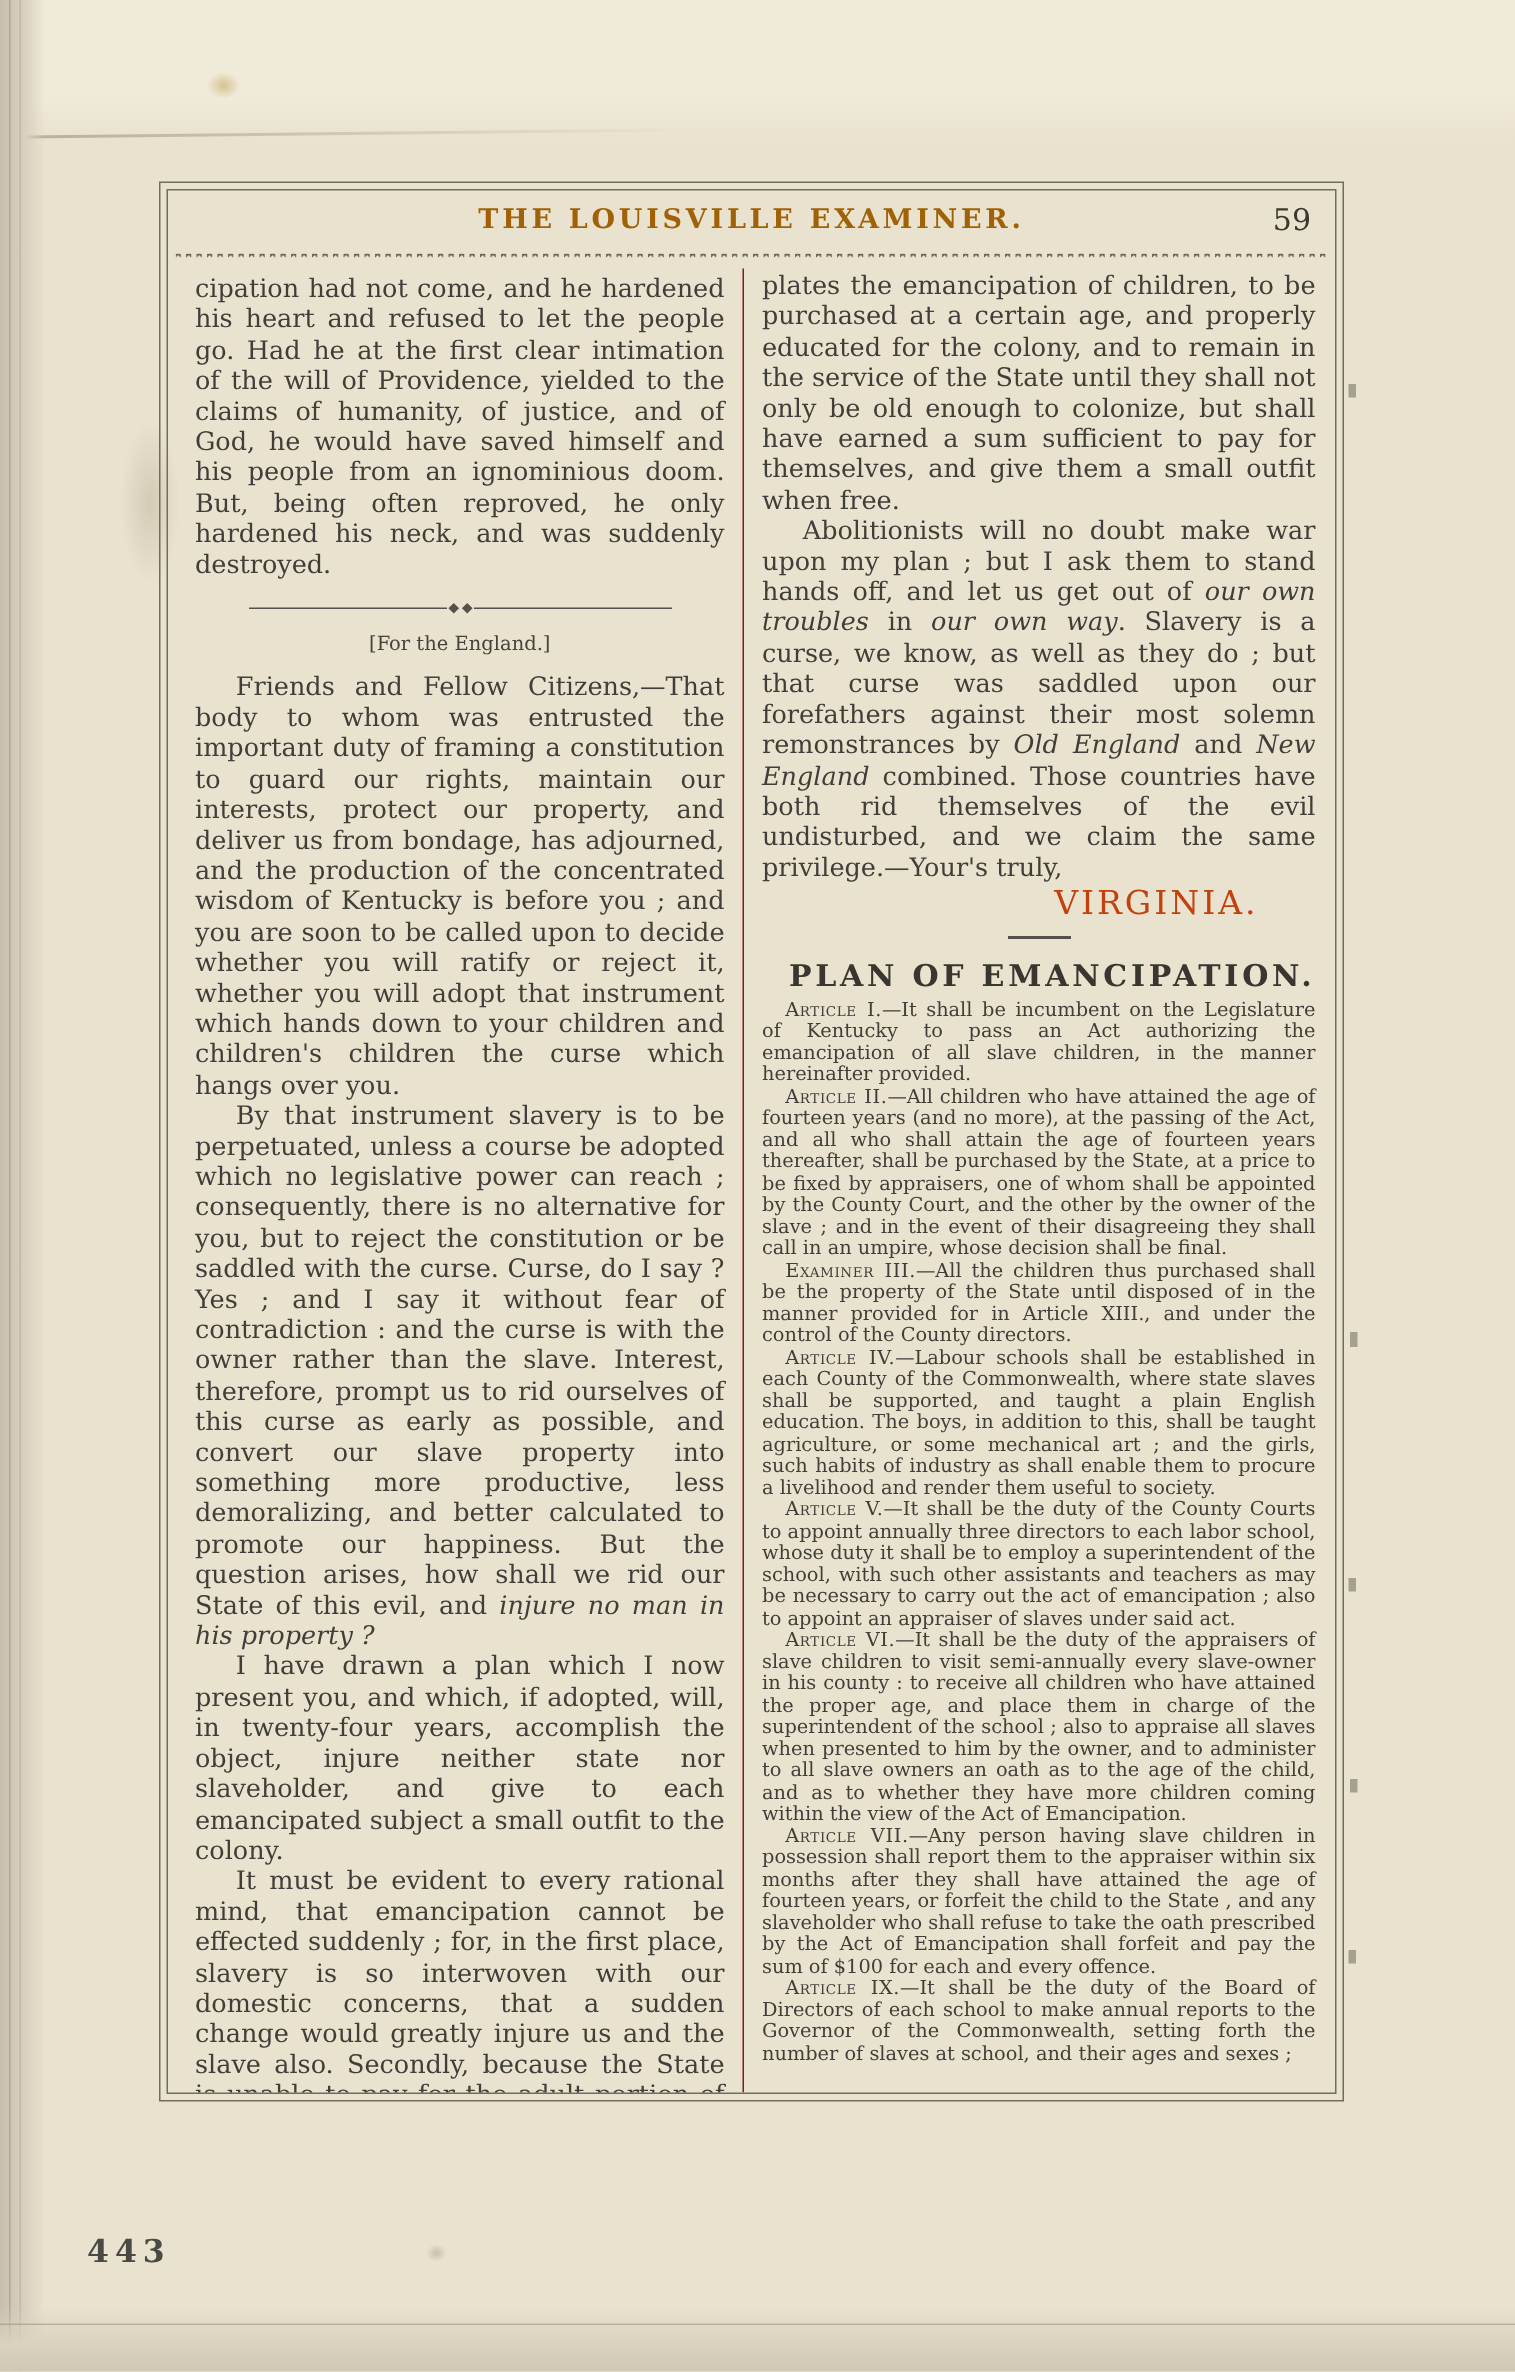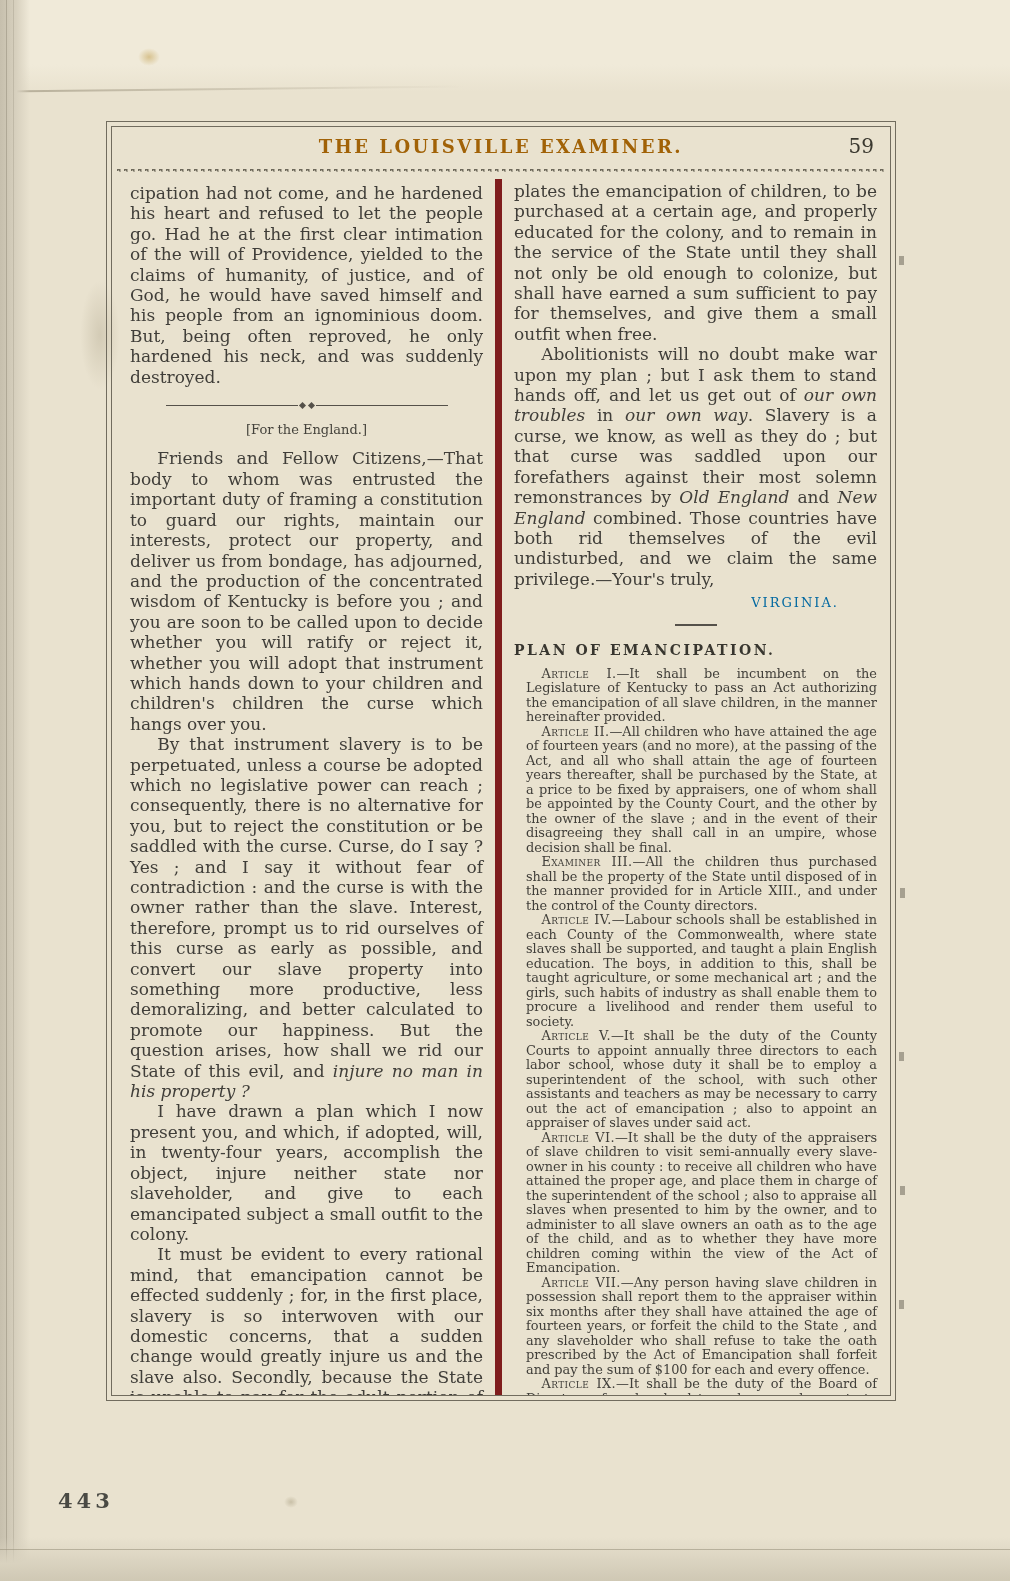--- a/index.html
+++ b/index.html
@@ -35,43 +35,43 @@
   .masthead .title{position:absolute;left:0;right:0;top:9px;text-align:center;
     font-weight:bold;font-size:18px;letter-spacing:2.5px;color:#a16207;}
   .masthead .pageno{position:absolute;right:16px;top:7px;font-size:20px;color:#3a382f;}
   .squiggle{position:absolute;left:5px;right:5px;top:42px;height:5px;overflow:hidden;}
   .squiggle::before{content:"";position:absolute;inset:0;
     background:
       linear-gradient(135deg,#6e695b 25%,transparent 25%) 0 0/7px 5px repeat-x,
       linear-gradient(45deg,transparent 75%,#6e695b 75%) 3.5px 0/7px 5px repeat-x;}
   .cols{position:absolute;left:0;right:0;top:52px;bottom:0;display:flex;}
   .col-left{width:383px;box-sizing:border-box;padding:4px 12px 0 18px;}
-  .col-right{flex:1;box-sizing:border-box;border-left:7px solid #7f1d1d;padding:2px 13px 0 12px;}
+  .col-right{flex:1;box-sizing:border-box;border-left:1px solid #7f1d1d;padding:2px 13px 0 12px;}
 
   
   p{margin:0;}
   .bodytext{font-size:17px;line-height:20.4px;text-align:justify;}
   .indent{text-indent:1.6em;}
   .it{font-style:italic;}
 
   .ornament{display:flex;align-items:center;width:282px;margin:16px auto 12px auto;}
   .orn-line{flex:1;height:1px;background:#55514a;}
   .diamond{width:5px;height:5px;background:#55514a;transform:rotate(45deg);margin:0 2px;}
 
   .dateline{text-align:center;font-size:13px;margin:0 0 8px 0;color:#45433c;}
   .article-title{text-align:center;font-weight:bold;font-size:15.5px;line-height:23px;
     letter-spacing:1.2px;white-space:pre-line;margin:0 0 10px 0;color:#38362f;}
 
-  .signature{text-align:right;padding-right:38px;font-size:13px;letter-spacing:2px;
-    margin:4px 0 8px 0;color:#0369a1;}
+  .signature{text-align:right;padding-right:38px;font-size:22px;letter-spacing:2px;
+    margin:4px 0 8px 0;color:#c2410c;}
   .short-rule{width:42px;height:2px;background:#55514a;margin:10px auto 14px auto;}
-  .plan-heading{text-align:left;font-weight:bold;font-size:14px;letter-spacing:2.5px;
+  .plan-heading{text-align:right;font-weight:bold;font-size:20px;letter-spacing:2.5px;
     margin:0 0 7px 0;color:#38362f;}
 
-  .plan-articles{font-size:12.9px;line-height:14.5px;text-align:justify;margin-left:12px;}
+  .plan-articles{font-size:12.9px;line-height:14.5px;text-align:justify;}
   .plan-articles .article{text-indent:1.2em;}
   .art-label{font-variant:small-caps;letter-spacing:.4px;}
 
   .folio{position:absolute;left:58px;top:1488px;font-weight:bold;font-size:21px;
     letter-spacing:4px;color:#4a4a44;text-align:center;}
 </style>
 </head>
 <body>
 
 <div class="edge-top"></div>

